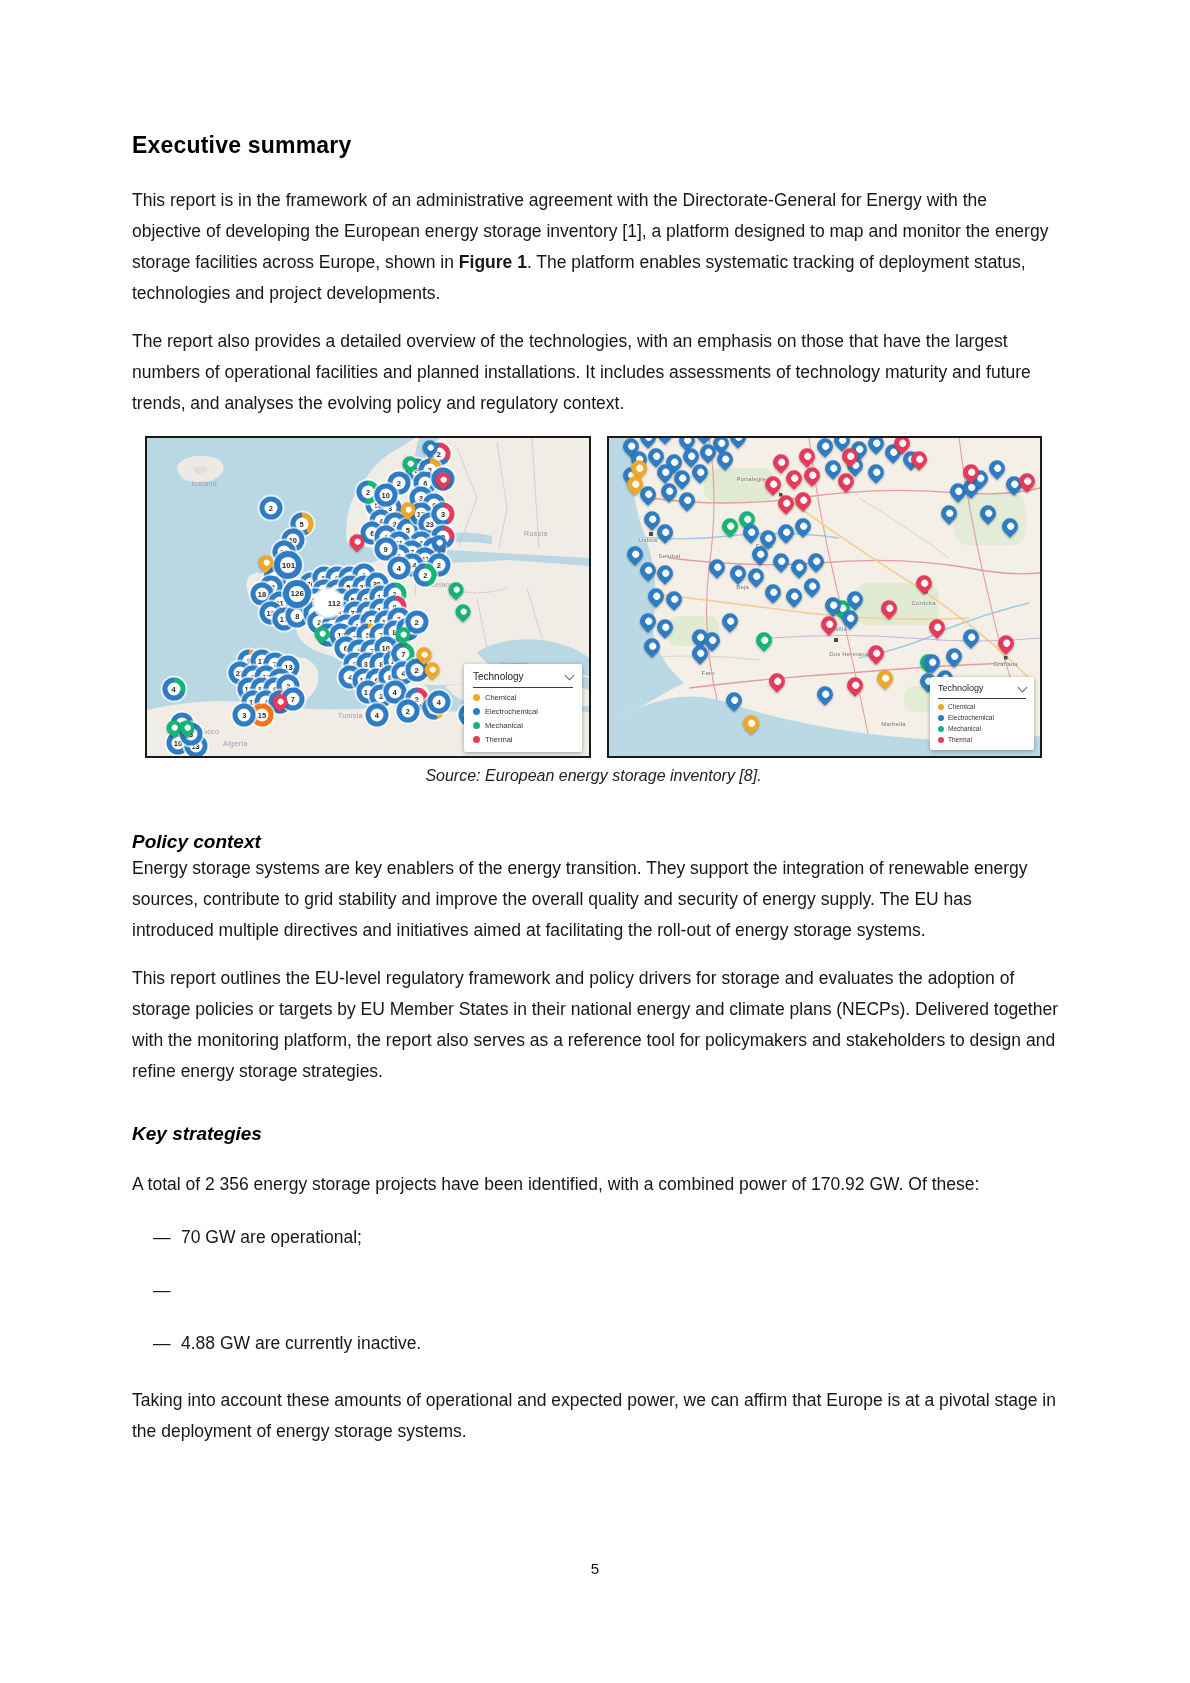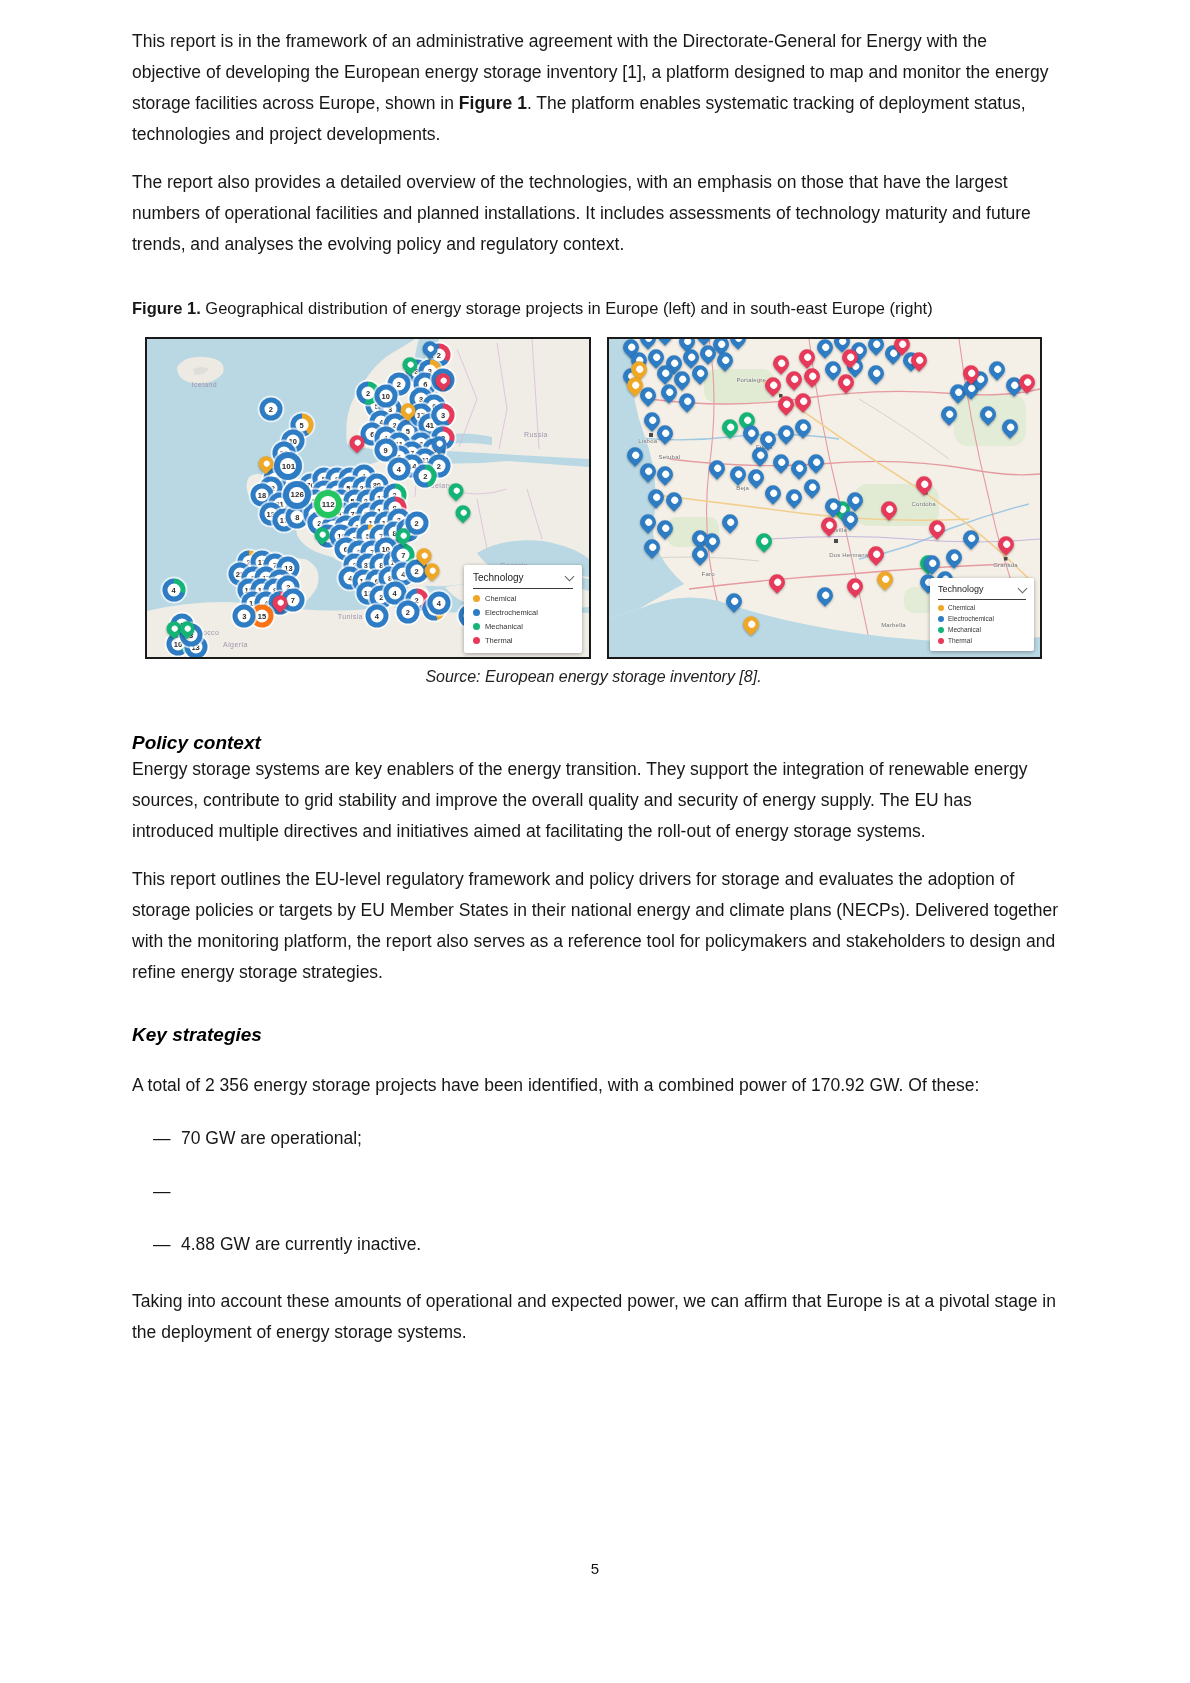--- a/index.html
+++ b/index.html
@@ -49,26 +49,26 @@
   .map-right .legend-item{font-size:6.5px;gap:4px;margin-top:4px;}
   .dot{width:7px;height:7px;border-radius:50%;flex:0 0 auto;}
   .map-right .dot{width:6px;height:6px;}
 </style>
 </head>
 <body>
 
 <div class="page">
   <div class="content">
 
+    <h1 class="doc-title">Executive summary</h1>
 
     <p class="body" style="margin-top:26px"><span>This report is in the framework of an administrative agreement with the Directorate-General for Energy with the objective of developing the European energy storage inventory [1], a platform designed to map and monitor the energy storage facilities across Europe, shown in </span><b>Figure 1</b><span>. The platform enables systematic tracking of deployment status, technologies and project developments.</span></p>
 
     <p class="body" style="margin-top:17px">The report also provides a detailed overview of the technologies, with an emphasis on those that have the largest numbers of operational facilities and planned installations. It includes assessments of technology maturity and future trends, and analyses the evolving policy and regulatory context.</p>
 
-    <p class="cap"><b>Figure 1.</b><span> Geographical distribution of energy storage projects in Europe (left) and in south-east Europe (right)</span></p>
 
     <div class="figure-row">
 
       <div class="map map-left" id="map-left">
         <svg class="geo" width="442" height="318" viewBox="0 0 442 318">
           <rect x="0" y="0" width="442" height="318" fill="#b9d8e3"></rect>
           <path d="M30,28 Q38,16 58,18 Q80,20 76,34 Q68,46 46,44 Q30,42 30,28 Z" fill="#eceae3"></path>
           <path d="M46,30 Q56,26 62,30 Q58,36 48,36 Z" fill="#e0ded8"></path>
           <path d="M200,105 Q196,70 214,48 Q228,22 252,10 L268,0 L442,0 L442,120 L300,112 Q250,118 200,105 Z" fill="#efede5"></path>
           <path d="M272,0 Q262,30 276,58 Q288,80 280,100 L292,104 Q300,78 290,52 Q282,24 292,0 Z" fill="#b9d8e3"></path>
@@ -160,21 +160,21 @@
           <div class="cluster" style="left: 56%; top: 27%; background: rgb(46, 124, 195);">
             <span class="cnum">2</span>
           </div>
           <div class="cluster" style="left: 59%; top: 29%; background: rgb(46, 124, 195);">
             <span class="cnum">5</span>
           </div>
           <div class="cluster" style="left: 62%; top: 24%; background: rgb(46, 124, 195);">
             <span class="cnum">17</span>
           </div>
           <div class="cluster" style="left: 64%; top: 27%; background: rgb(46, 124, 195);">
-            <span class="cnum">41</span>
+            <span class="cnum">23</span>
           </div>
           <div class="cluster" style="left: 67%; top: 24%; background: conic-gradient(rgb(231, 58, 90) 0%, rgb(231, 58, 90) 40%, rgb(46, 124, 195) 40%, rgb(46, 124, 195) 100%);">
             <span class="cnum">3</span>
           </div>
           <div class="cluster" style="left: 67%; top: 31%; background: conic-gradient(rgb(231, 58, 90) 0%, rgb(231, 58, 90) 30%, rgb(46, 124, 195) 30%, rgb(46, 124, 195) 100%);">
             <span class="cnum">2</span>
           </div>
           <div class="cluster" style="left: 62%; top: 33%; background: rgb(46, 124, 195);">
             <span class="cnum">8</span>
           </div>
@@ -285,21 +285,21 @@
           </div>
           <div class="cluster" style="left: 49%; top: 47%; background: rgb(46, 124, 195);">
             <span class="cnum">22</span>
           </div>
           <div class="cluster" style="left: 52%; top: 46%; background: rgb(46, 124, 195);">
             <span class="cnum">30</span>
           </div>
           <div class="cluster" style="left: 38%; top: 51%; background: rgb(46, 124, 195);">
             <span class="cnum">42</span>
           </div>
-          <div class="cluster big" style="left: 41%; top: 52%; background: #22c55e;">
+          <div class="cluster big" style="left: 41%; top: 52%; background: #ffffff; justify-content: flex-end;">
             <span class="cnum">112</span>
           </div>
           <div class="cluster" style="left: 44%; top: 51%; background: rgb(46, 124, 195);">
             <span class="cnum">63</span>
           </div>
           <div class="cluster" style="left: 47%; top: 51%; background: rgb(46, 124, 195);">
             <span class="cnum">50</span>
           </div>
           <div class="cluster" style="left: 50%; top: 51%; background: rgb(46, 124, 195);">
             <span class="cnum">22</span>

